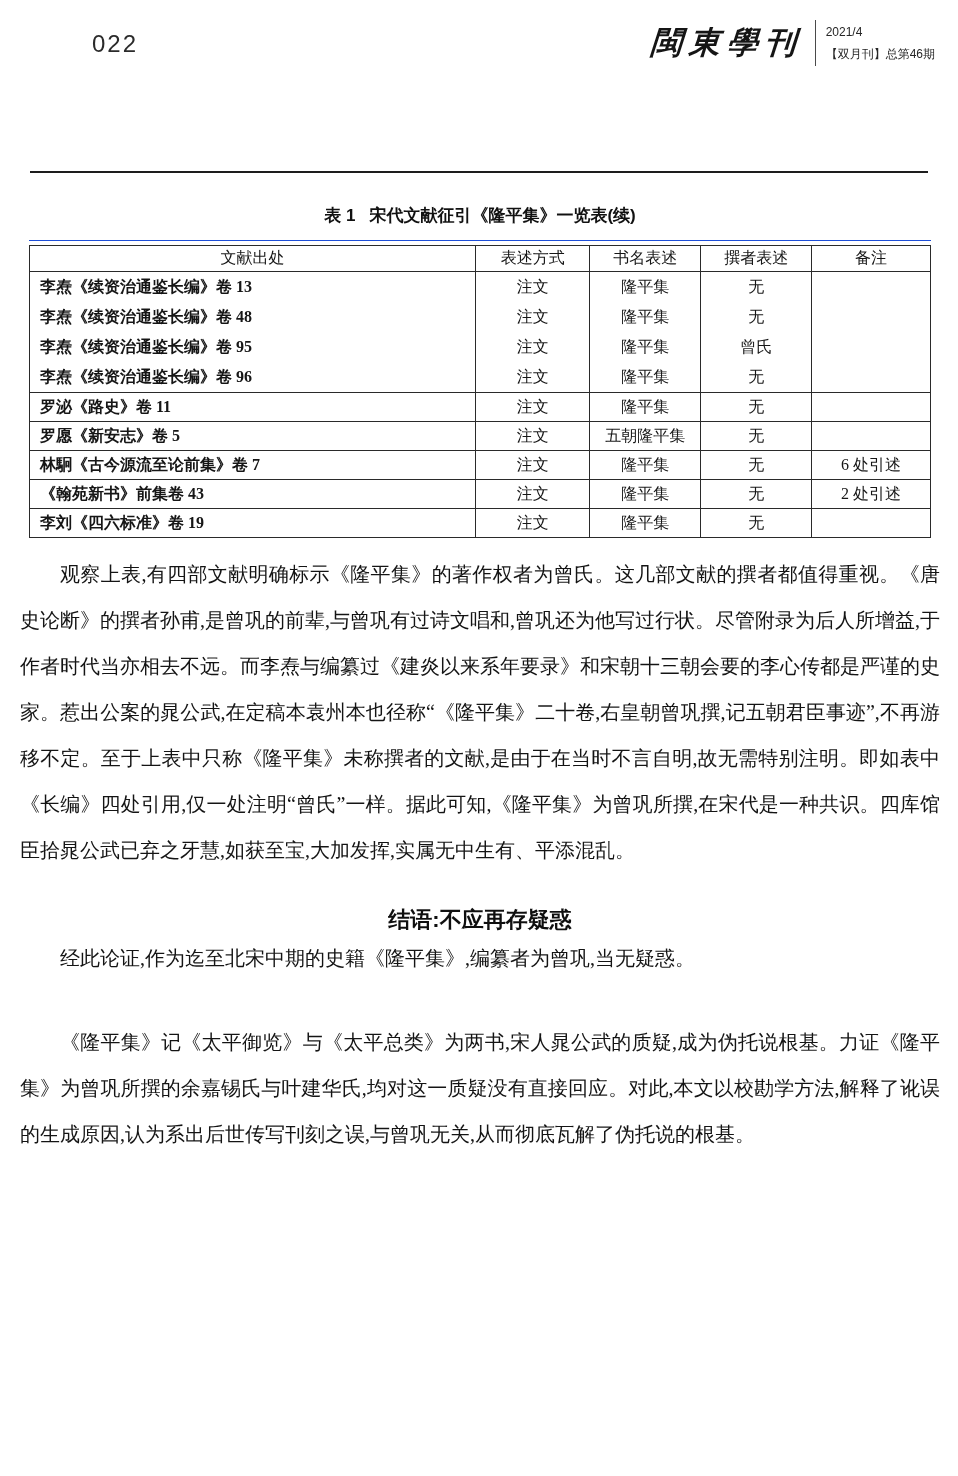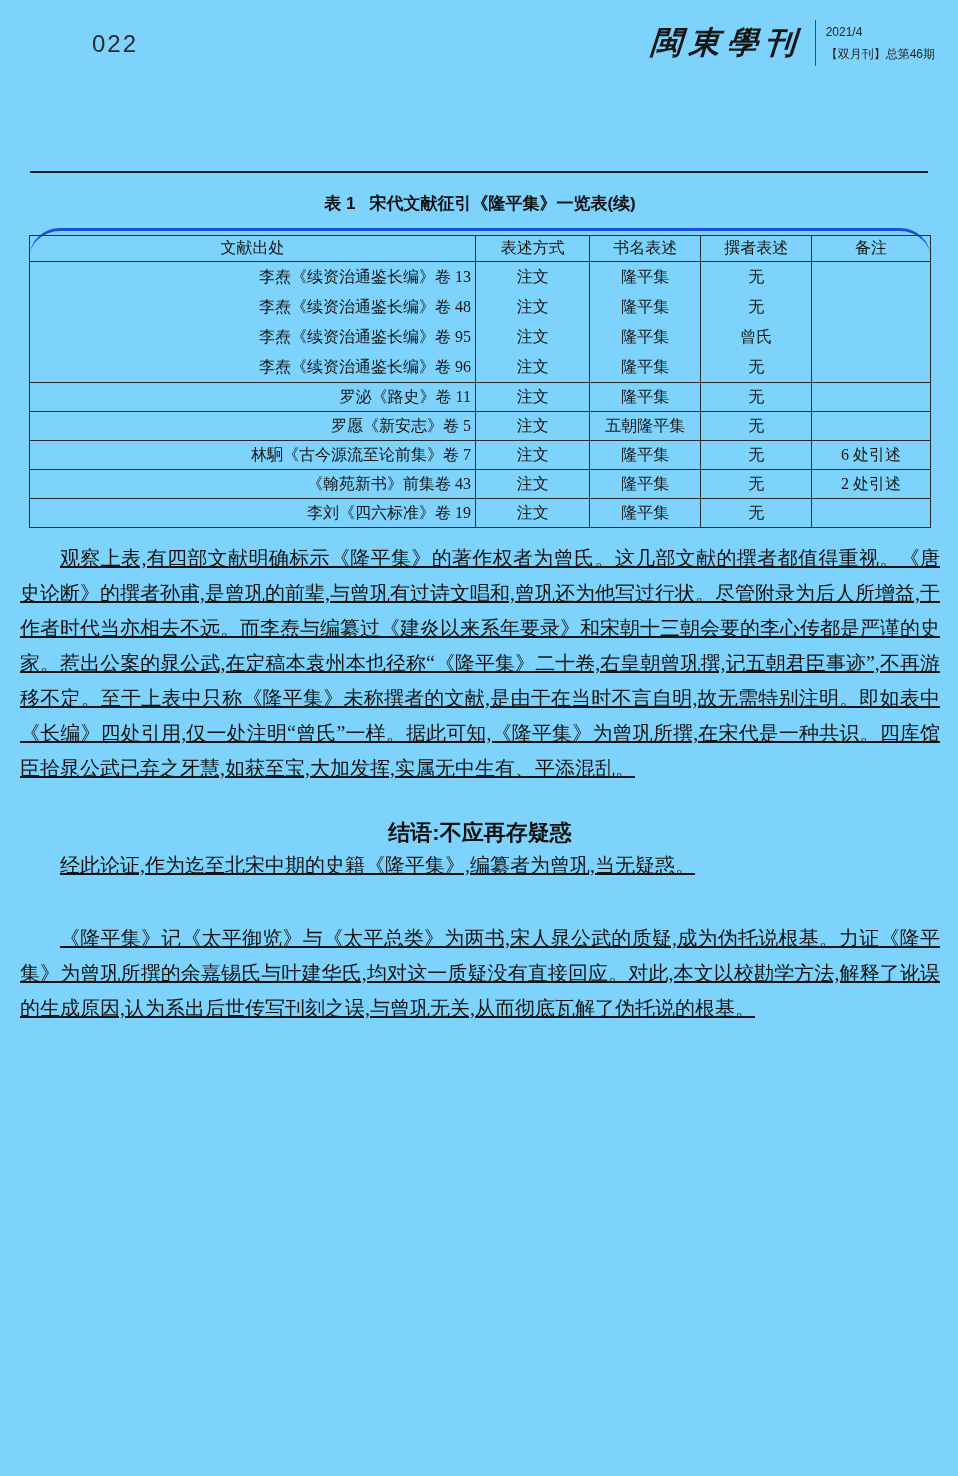--- a/index.html
+++ b/index.html
@@ -5,21 +5,21 @@
   html, body { margin: 0; padding: 0; }
   body {
     background: #e8e8e8;
     font-family: "Liberation Serif", "DejaVu Serif", serif;
   }
   .page {
     position: relative;
     width: 958px;
     height: 1476px;
     margin: 0 auto;
-    background: #7dd3fc;
+    background: #ffffff;
     color: #1b1b1b;
     overflow: hidden;
   }
 
   
   .page-number {
     position: absolute;
     left: 92px;
     top: 30px;
     font-family: "Liberation Sans", "DejaVu Sans", sans-serif;
@@ -65,72 +65,71 @@
     top: 171px;
     height: 2px;
     background: #1d1d1d;
   }
 
   
   .content {
     position: absolute;
     left: 20px;
     right: 18px;
-    top: 192px;
+    top: 204px;
   }
 
   .table-title {
     text-align: center;
     font-family: "Liberation Sans", "DejaVu Sans", sans-serif;
     font-weight: bold;
     font-size: 17px;
     color: #111;
     margin: 0 0 13px 0;
   }
   .table-title .tbl-label { margin-right: 14px; }
 
   .table-wrap {
     margin: 0 9px;
-    border-top: 3px solid #1d4ed8;   
+    border-top: 1px solid #1d4ed8;   
     padding-top: 4px;
-    border-radius: 31px;
   }
   table.doc-table {
     width: 100%;
     border-collapse: collapse;
     table-layout: fixed;
     font-size: 16px;
     color: #161616;
   }
   .doc-table th, .doc-table td {
     border: 1px solid #2a2a2a;
     padding: 0 4px;
     text-align: center;
     font-weight: normal;
     height: 28px;
     overflow: hidden;
     white-space: nowrap;
   }
   .doc-table th { height: 25px; }
   .doc-table td.col-source {
-    text-align: right;
+    text-align: left;
     padding-left: 10px;
+    font-weight: bold;
   }
   .doc-table tr.grp td { height: 30px; }
   .doc-table tr.nb td { border-bottom-style: hidden; }
 
   
   .para {
     margin: 0;
     font-size: 20px;
-    line-height: 35px;
+    line-height: 46px;
     text-align: justify;
     text-indent: 2em;
     color: #141414;
-    text-decoration: underline;
   }
   .para-first { margin-top: 13px; }
   .section-heading {
     margin: 32px 0 0 0;
     text-align: center;
     font-family: "Liberation Sans", "DejaVu Sans", sans-serif;
     font-weight: bold;
     font-size: 22px;
     color: #0f0f0f;
   }

